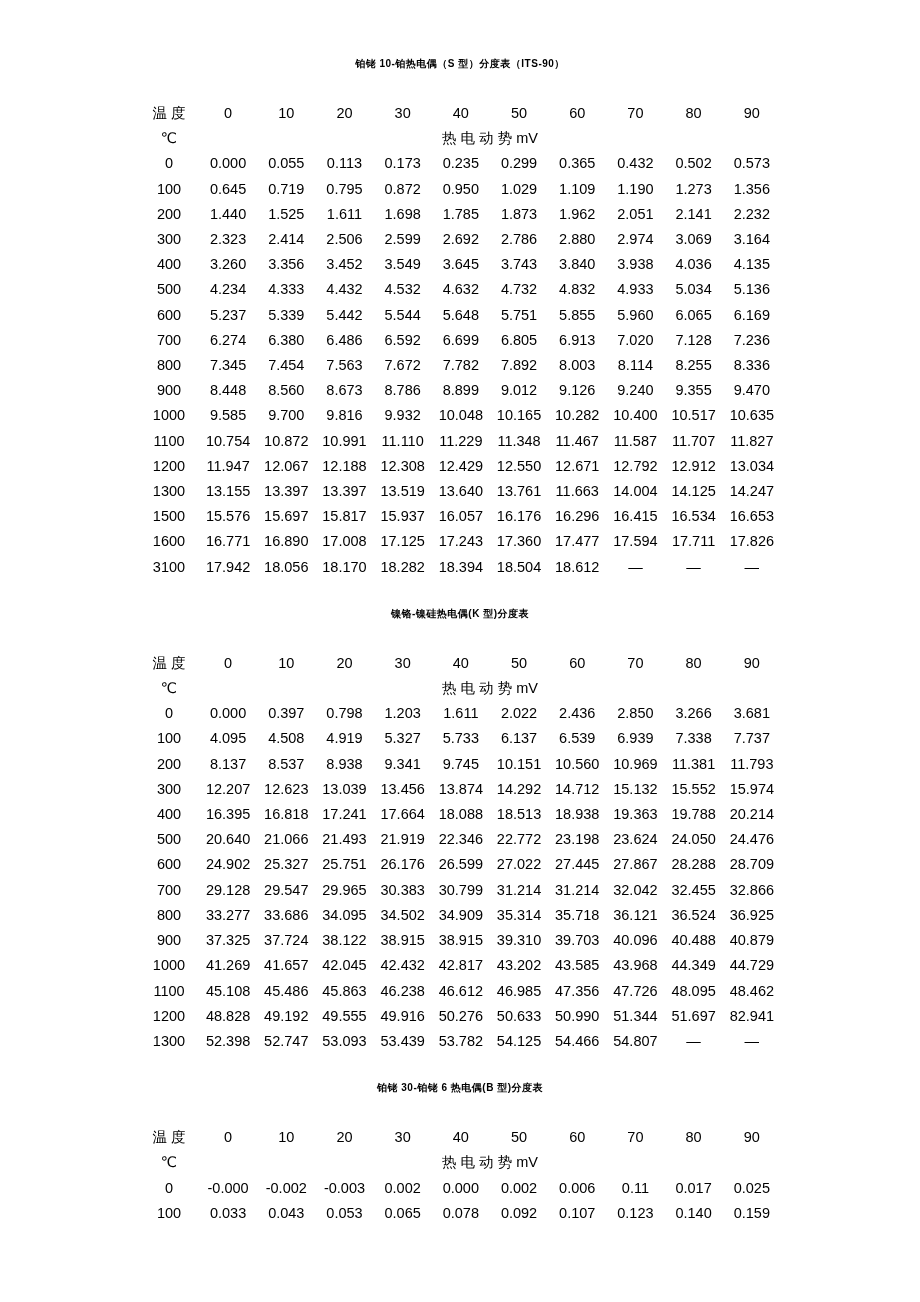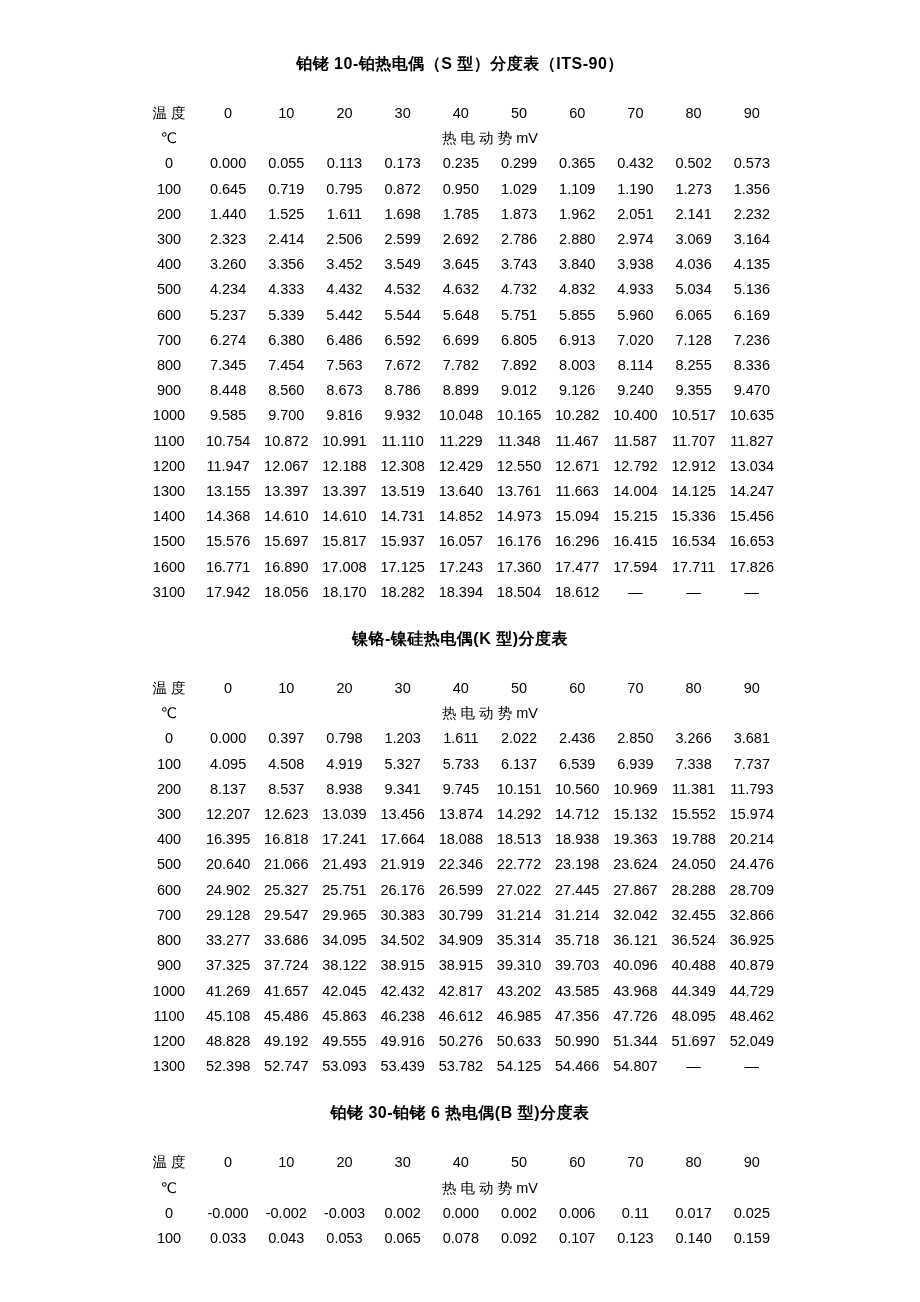--- a/index.html
+++ b/index.html
@@ -11,21 +11,21 @@
     overflow: hidden;
   }
   .page {
     width: 920px; height: 1302px;
     padding-top: 30px;
     background: #ffffff;
     overflow: hidden;
   }
   .tbl-title {
     text-align: center;
-    font-size: 16px;
+    font-size: 10px;
     font-weight: bold;
     line-height: 25px;
     margin: 21px 0 25px 0;
     letter-spacing: 0.5px;
   }
   table.ref {
     border-collapse: collapse;
     table-layout: fixed;
     width: 642px;
     margin-left: 139px;
@@ -260,33 +260,20 @@
             <td>13.397</td>
             <td>13.519</td>
             <td>13.640</td>
             <td>13.761</td>
             <td>11.663</td>
             <td>14.004</td>
             <td>14.125</td>
             <td>14.247</td>
           </tr>
           <tr>
-            <th>1400</th>
-            <td>14.368</td>
-            <td>14.610</td>
-            <td>14.610</td>
-            <td>14.731</td>
-            <td>14.852</td>
-            <td>14.973</td>
-            <td>15.094</td>
-            <td>15.215</td>
-            <td>15.336</td>
-            <td>15.456</td>
-          </tr>
-          <tr>
             <th>1500</th>
             <td>15.576</td>
             <td>15.697</td>
             <td>15.817</td>
             <td>15.937</td>
             <td>16.057</td>
             <td>16.176</td>
             <td>16.296</td>
             <td>16.415</td>
             <td>16.534</td>
@@ -518,21 +505,21 @@
             <th>1200</th>
             <td>48.828</td>
             <td>49.192</td>
             <td>49.555</td>
             <td>49.916</td>
             <td>50.276</td>
             <td>50.633</td>
             <td>50.990</td>
             <td>51.344</td>
             <td>51.697</td>
-            <td>52.049</td>
+            <td>82.941</td>
           </tr>
           <tr>
             <th>1300</th>
             <td>52.398</td>
             <td>52.747</td>
             <td>53.093</td>
             <td>53.439</td>
             <td>53.782</td>
             <td>54.125</td>
             <td>54.466</td>

